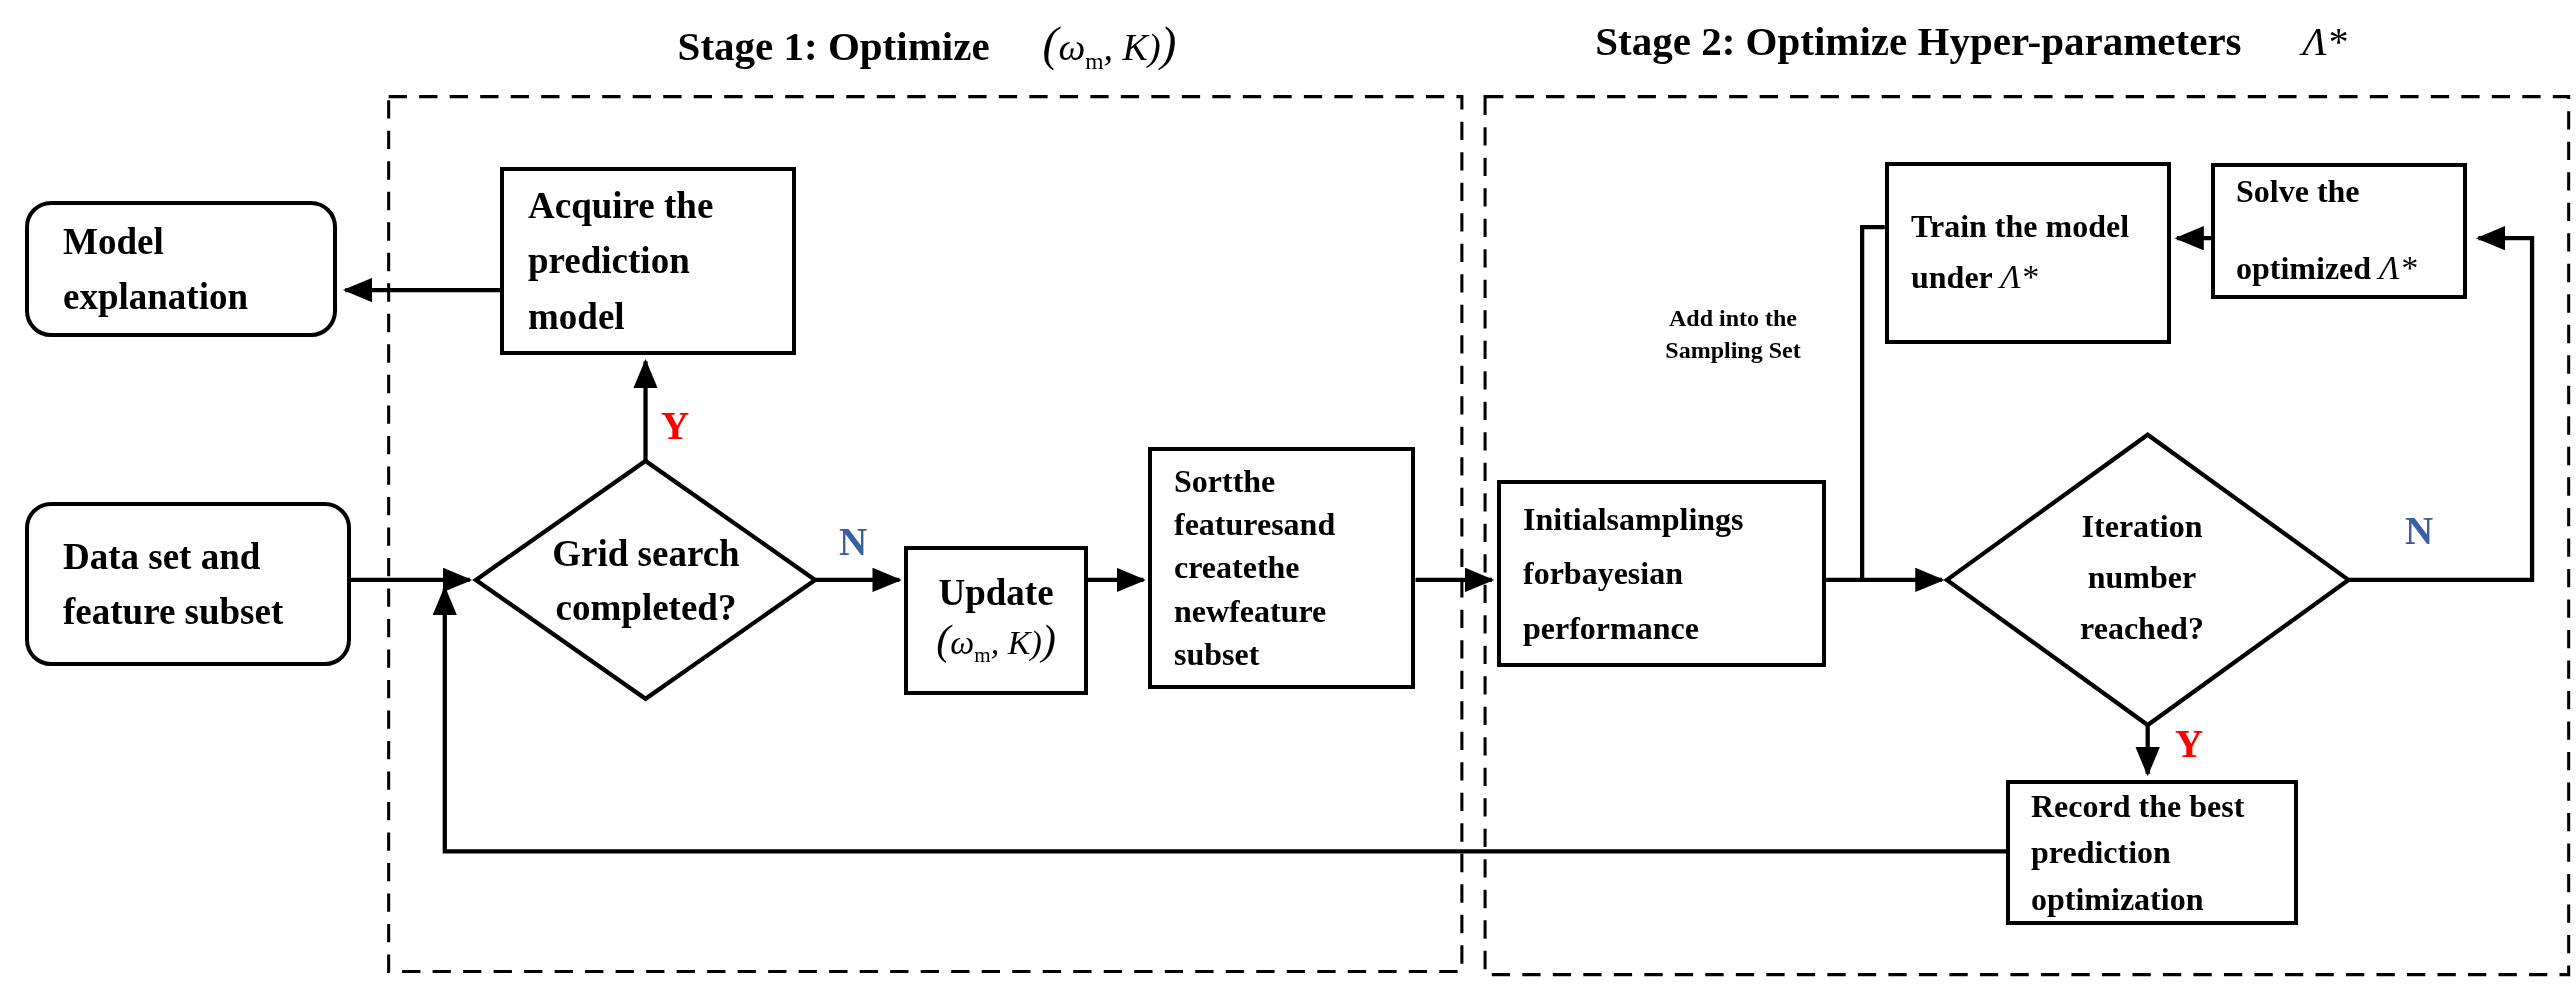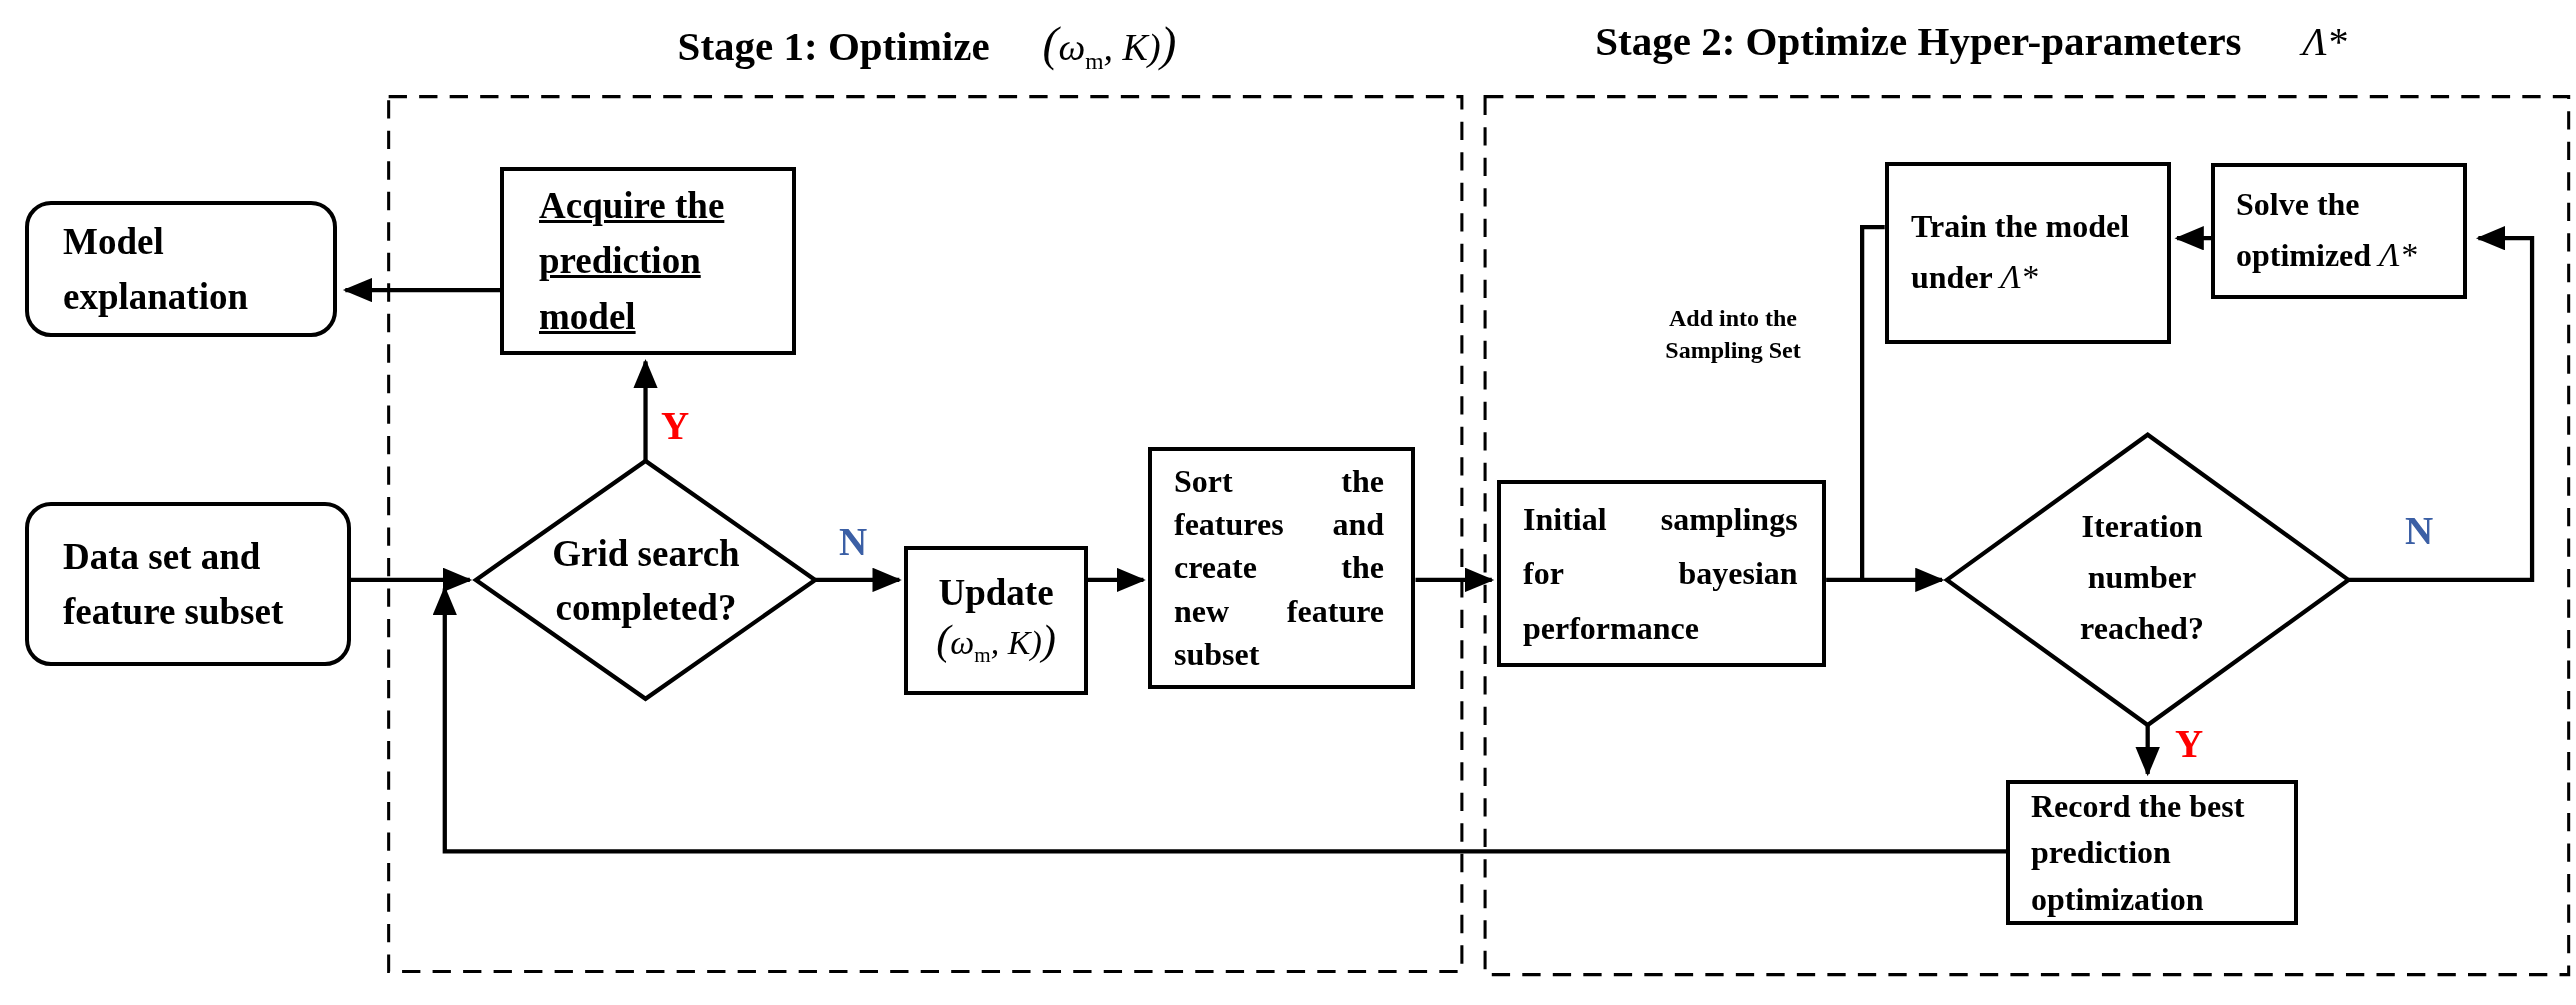--- a/index.html
+++ b/index.html
@@ -15,23 +15,23 @@
   .title{position:absolute;z-index:2;display:flex;align-items:baseline;justify-content:center;
          font-weight:bold;font-size:41px;white-space:nowrap;}
   .math{font-weight:normal;font-style:italic;font-size:38px;}
   .math .paren{font-size:1.25em;font-weight:normal;}
   .math sub{font-size:0.62em;font-style:normal;}
   .lam{font-style:italic;font-weight:normal;}
   .dlabel{position:absolute;z-index:2;text-align:center;font-weight:bold;transform:translate(-50%,-50%);}
   .branch{position:absolute;z-index:3;font-weight:bold;font-size:39px;transform:translate(-50%,-50%);}
   .yes{color:#ff0000;}
   .no{color:#3b5fa5;}
-  .jline{display:flex;justify-content:space-between;}
+  .jline{display:flex;justify-content:flex-start;}
   .note{position:absolute;z-index:2;text-align:center;font-weight:bold;font-size:24px;line-height:1.32;}
-  .pl40{padding-left:35px;padding-right:6.1px;text-decoration:underline;}
+  .pl40{padding-left:24px;padding-right:6.1px;}
   .pl55{padding-left:34px;padding-right:8.5px;}
 </style>
 </head>
 <body>
 
 <div id="canvas">
 
   <svg class="layer" width="2576" height="1006" viewBox="0 0 4222 1648">
     <defs>
       <marker id="ah" markerUnits="userSpaceOnUse" markerWidth="52" markerHeight="40" refX="44" refY="20" orient="auto">
@@ -126,21 +126,21 @@
     <div class="jline">
         <span>performance</span>
       </div>
   </div>
 
   <div class="node stext" style="left:1885px;top:162px;width:286px;height:182px;line-height:1.55;padding-left:22px;">
     <div>Train the model</div>
     <div><span>under</span> <span class="lam" style="font-size:34px;">Λ*</span></div>
   </div>
 
-  <div class="node stext" style="left:2211px;top:163px;width:256px;height:136px;line-height:1.55;padding-left:21px;">
+  <div class="node stext" style="left:2211px;top:163px;width:256px;height:136px;line-height:1.55;padding-left:21px;justify-content:space-between;">
     <div>Solve the</div>
     <div><span>optimized</span> <span class="lam" style="font-size:34px;">Λ*</span></div>
   </div>
 
   <div class="node stext" style="left:2006px;top:780px;width:292px;height:145px;line-height:1.44;padding-left:21px;">
     <div>Record the best</div>
     <div>prediction</div>
     <div>optimization</div>
   </div>
 

